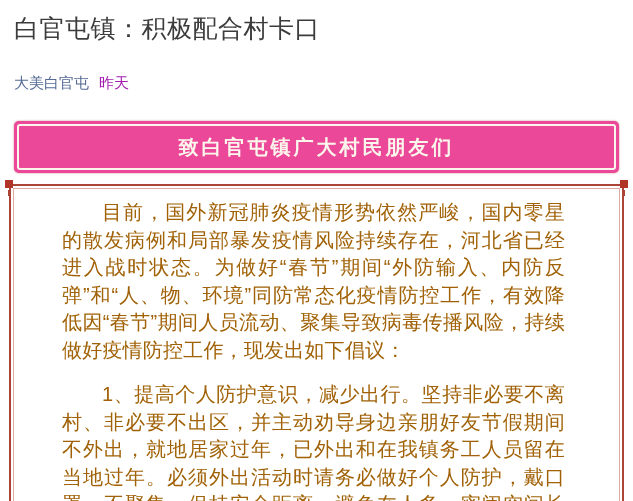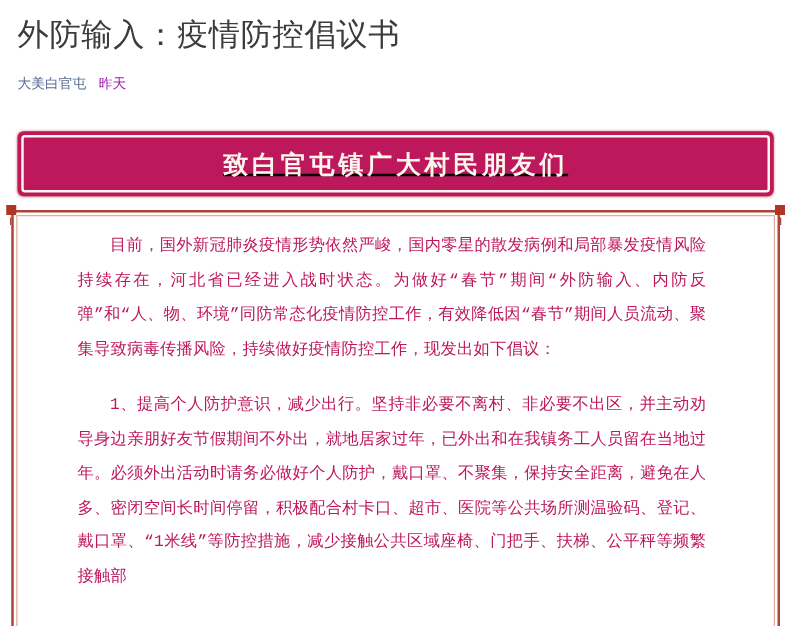--- a/index.html
+++ b/index.html
@@ -15,38 +15,37 @@
   
   .title {
     margin: 12px 0 0 0;
     font-size: 25px;
     line-height: 33px;
     font-weight: 400;
     color: #3c3c3c;
     letter-spacing: 0.5px;
   }
   .meta {
-    margin-top: 12px;
-    font-size: 11px;
+    margin-top: 28px;
+    font-size: 15px;
     line-height: 20px;
     display: flex;
     align-items: baseline;
     gap: 10px;
   }
   .account { color: #576b95; cursor: pointer; }
   .pubdate { color: #a21caf; }
 
   
   .banner {
     margin-top: 28px;
-    background: #be185d;
+    background: #ec4899;
     border-radius: 5px;
     padding: 3px;
     box-shadow: 0 0 2px rgba(167,41,31,.6);
-    text-decoration: underline;
   }
   .banner-inner {
     border: 2px solid #fbf6ec;
     border-radius: 3px;
     height: 42px;
     display: flex;
     align-items: center;
     justify-content: center;
   }
   .banner-text {
@@ -86,35 +85,35 @@
     width: 1px;
     height: 6px;
     background: #ad4438;
   }
   .corner.tl::after { left: 3px; }
   .corner.tr::after { right: 3px; }
 
   
   .article p {
     margin: 0 0 17px 0;
-    font-family: Liberation Mono, monospace;
-    font-size: 13px;
+    font-family: Liberation Sans, sans-serif;
+    font-size: 20px;
     line-height: 27.5px;
-    color: #be185d;
+    color: #a16207;
     text-align: justify;
     text-indent: 2em;
     letter-spacing: 0.2px;
   }
 </style>
 </head>
 <body>
 
 <div class="page">
 
-  <h1 class="title">外防输入：疫情防控倡议书</h1>
+  <h1 class="title">白官屯镇：积极配合村卡口</h1>
 
   <div class="meta">
     <span class="account">大美白官屯</span>
     <span class="pubdate">昨天</span>
   </div>
 
   <div class="banner">
     <div class="banner-inner">
       <span class="banner-text">致白官屯镇广大村民朋友们</span>
     </div>

